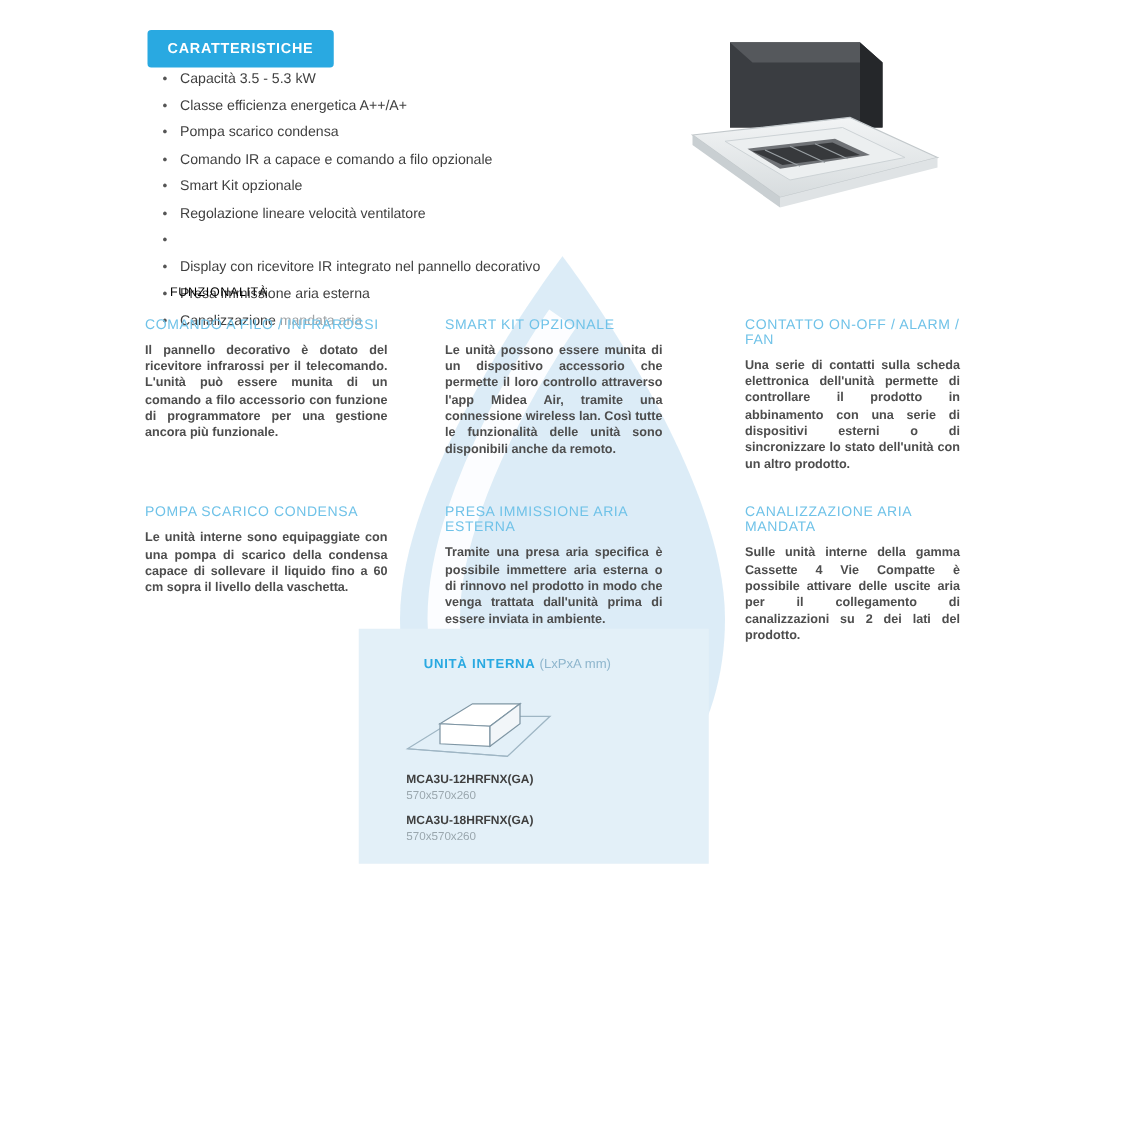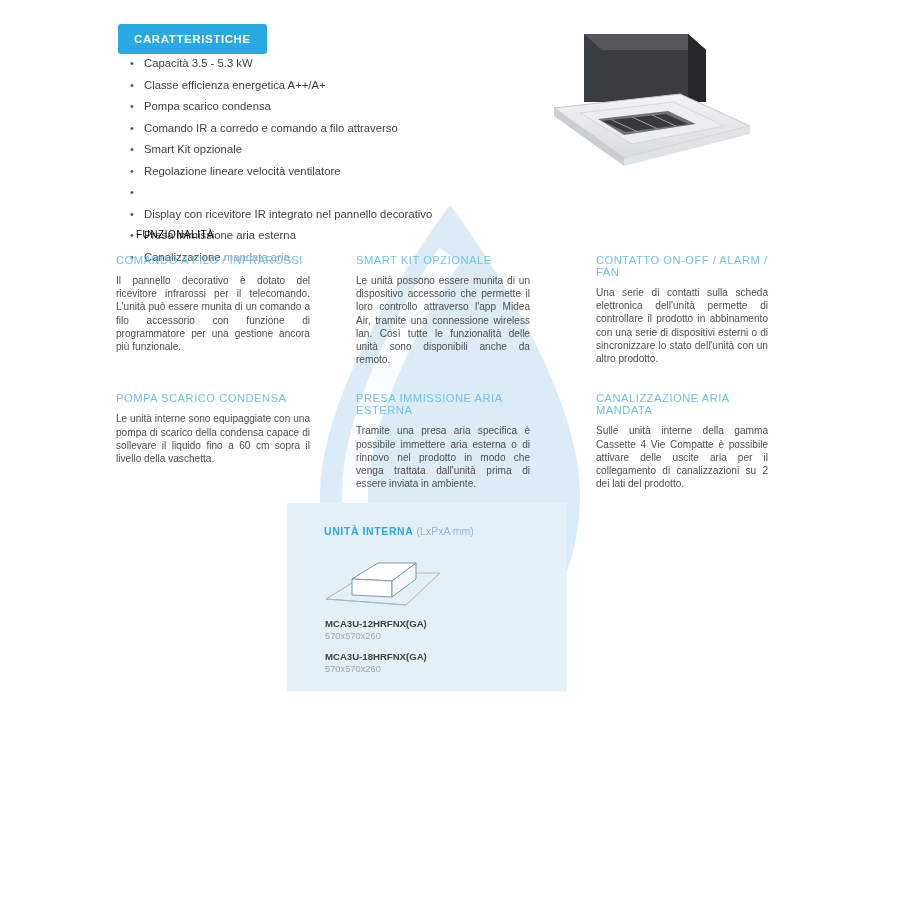--- a/index.html
+++ b/index.html
@@ -104,34 +104,35 @@
     font-size: 11.2px;
     font-weight: normal;
     letter-spacing: 0.5px;
   }
   .col p {
     margin: 0;
     color: #4d4d4d;
     font-size: 10.1px;
     line-height: 13.2px;
     text-align: justify;
+    font-weight: bold;
   }
   .row2 { margin-top: 26px; }
 
   
   .dim-panel {
     position: absolute;
     left: 287px; top: 503px;
     width: 280px; height: 188px;
     background: #e3f0f8;
     z-index: 2;
   }
   .dim-title {
     position: absolute;
-    left: 307px; top: 525px;
+    left: 322px; top: 525px;
     font-size: 10.5px;
     color: #29a9e1;
     letter-spacing: 0.6px;
     font-weight: bold;
     z-index: 3;
     padding-left: 17px;
   }
   .dim-title .sub {
     color: #8fb6cd;
     font-weight: normal;
@@ -181,21 +182,21 @@
     <div class="feat-row">
       <span class="feat-bullet">•</span>
       <span class="feat-text"><span>Classe efficienza energetica A++/A+</span><span class="muted"></span></span>
     </div>
     <div class="feat-row">
       <span class="feat-bullet">•</span>
       <span class="feat-text"><span>Pompa scarico condensa</span><span class="muted"></span></span>
     </div>
     <div class="feat-row">
       <span class="feat-bullet">•</span>
-      <span class="feat-text"><span>Comando IR a corredo e comando a filo attraverso</span><span class="muted"></span></span>
+      <span class="feat-text"><span>Comando IR a capace e comando a filo opzionale</span><span class="muted"></span></span>
     </div>
     <div class="feat-row">
       <span class="feat-bullet">•</span>
       <span class="feat-text"><span>Smart Kit opzionale</span><span class="muted"></span></span>
     </div>
     <div class="feat-row">
       <span class="feat-bullet">•</span>
       <span class="feat-text"><span>Regolazione lineare velocità ventilatore</span><span class="muted"></span></span>
     </div>
     <div class="feat-row">

